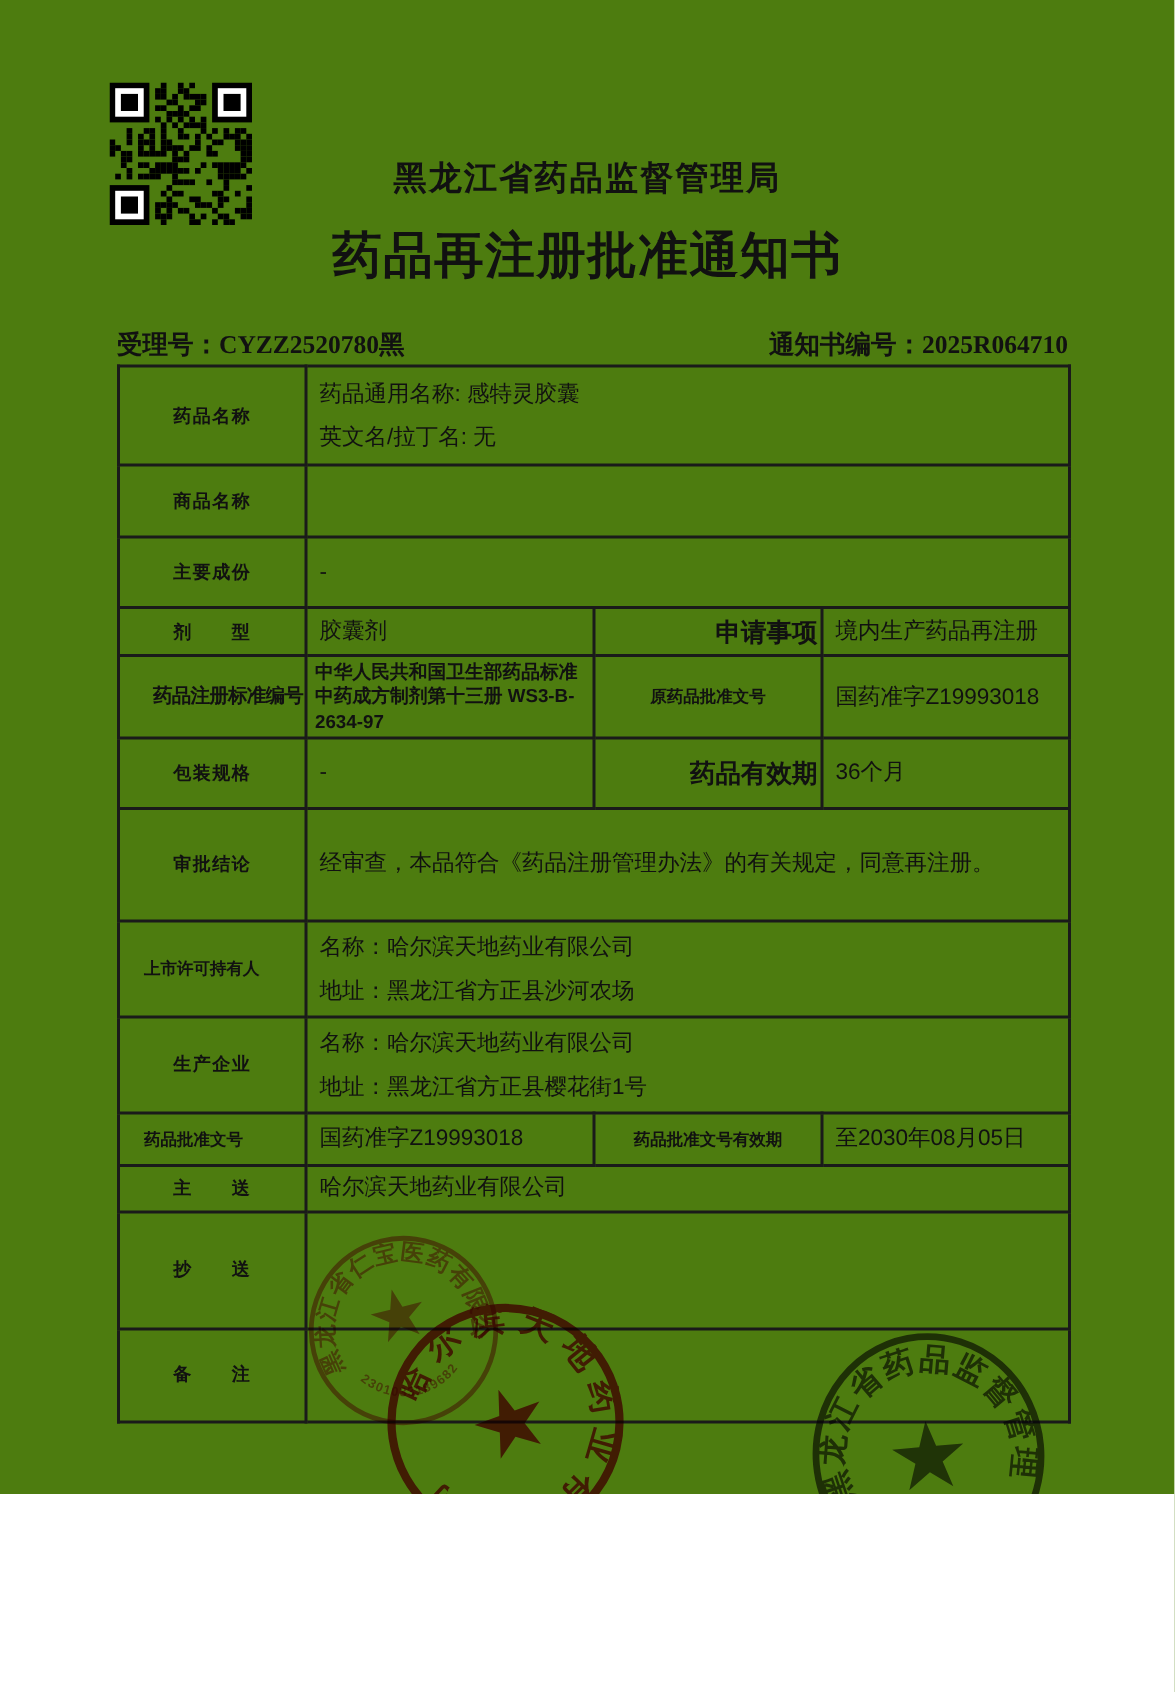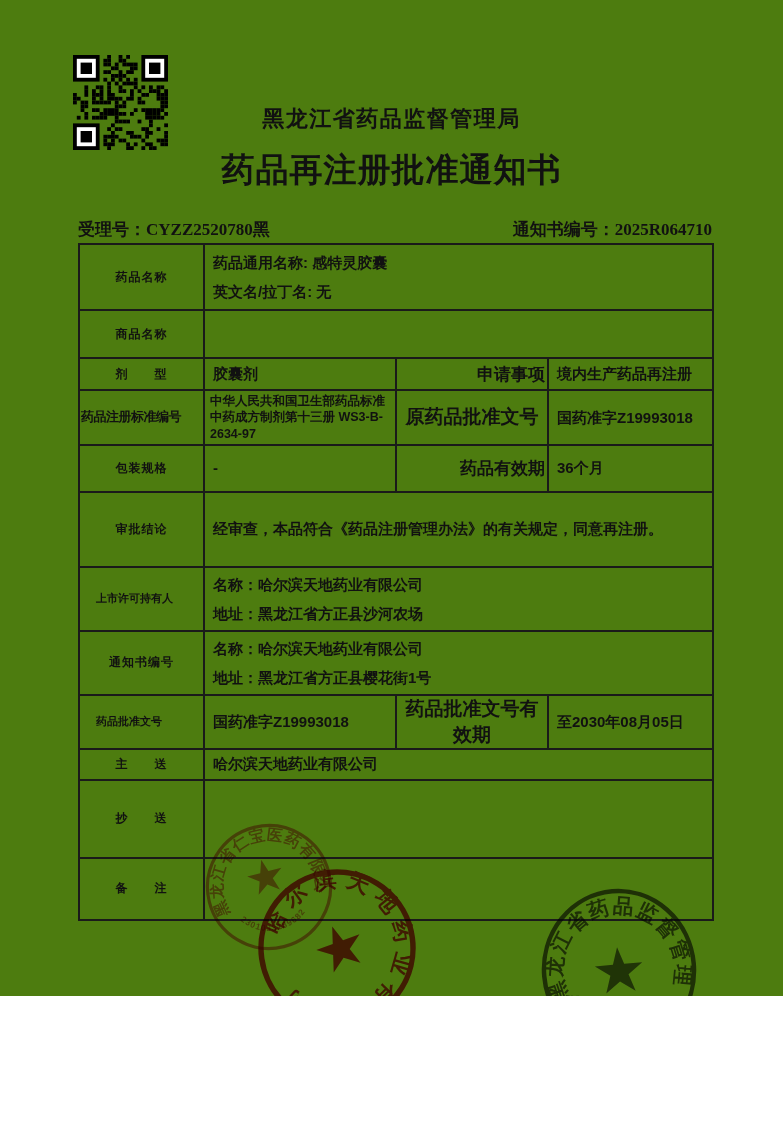--- a/index.html
+++ b/index.html
@@ -13,24 +13,24 @@
   .doc-title{position:absolute;left:0;top:148px;width:100%;text-align:center;
              font-size:33px;font-weight:700;letter-spacing:1px;}
   .ref-line{position:absolute;left:78px;top:218px;width:634px;display:flex;
             justify-content:space-between;font-size:17px;font-weight:700;}
   
   table.form{position:absolute;left:78px;top:243px;width:634px;border-collapse:collapse;
              table-layout:fixed;}
   table.form td{border:2px solid #1a1a1a;vertical-align:middle;overflow:hidden;}
   td.lbl{ text-align:center;font-weight:700;font-size:12px;letter-spacing:1px;padding:0 2px;}
   td.lbl-sm{font-weight:700;font-size:11px;padding:0 16px;}
-  td.lbl-xs{text-align:left;font-weight:700;font-size:13px;letter-spacing:-0.5px;padding:0 1px;}
+  td.lbl-xs{text-align:right;font-weight:700;font-size:13px;letter-spacing:-0.5px;padding:0 1px;}
   td.plbl{text-align:right;font-weight:700;font-size:17px;padding:0 2px;font-family:Liberation Mono, monospace;}
-  td.plbl-sm{text-align:center;font-weight:700;font-size:19px;padding:0 1px;margin-top:16px;}
-  td.val{font-family:"Liberation Sans","DejaVu Sans",sans-serif;font-weight:700;
+  td.plbl-sm{text-align:center;font-weight:700;font-size:11px;padding:0 1px;margin-top:16px;}
+  td.val{font-family:"Liberation Sans","DejaVu Sans",sans-serif;font-weight:400;
          font-size:15px;padding:2px 8px;line-height:1.45;}
   td.val-sm{font-family:"Liberation Sans","DejaVu Sans",sans-serif;font-weight:700;
             font-size:12.5px;padding:2px 5px;line-height:1.3;}
   .two-line div{line-height:29px;}
   
   .footer-issuer{position:absolute;right:100px;top:994px;font-size:15.5px;font-weight:700;letter-spacing:1px;}
   .footer-date{position:absolute;right:120px;top:1026px;font-size:15px;font-weight:700;letter-spacing:1px;}
   
   .stamp{position:absolute;mix-blend-mode:multiply;pointer-events:none;}
   .stamp text{font-family:"Liberation Sans","DejaVu Sans",sans-serif;font-weight:700;}
@@ -276,20 +276,24 @@
       <td class="lbl">药品名称</td>
       <td class="val two-line" colspan="3">
         <div>药品通用名称: 感特灵胶囊</div>
         <div>英文名/拉丁名: 无</div>
       </td>
     </tr>
     <tr style="height:48px">
       <td class="lbl">商品名称</td>
       <td class="val" colspan="3"></td>
     </tr>
+    <tr style="height:47px">
+      <td class="lbl">主要成份</td>
+      <td class="val" colspan="3">-</td>
+    </tr>
     <tr style="height:32px">
       <td class="lbl">剂　　型</td>
       <td class="val">胶囊剂</td>
       <td class="plbl">申请事项</td>
       <td class="val">境内生产药品再注册</td>
     </tr>
     <tr style="height:34px">
       <td class="lbl-xs">药品注册标准编号</td>
       <td class="val-sm">中华人民共和国卫生部药品标准中药成方制剂第十三册 WS3-B-2634-97</td>
       <td class="plbl-sm">原药品批准文号</td>
@@ -306,21 +310,21 @@
       <td class="val" colspan="3">经审查，本品符合《药品注册管理办法》的有关规定，同意再注册。</td>
     </tr>
     <tr style="height:62px">
       <td class="lbl-sm">上市许可持有人</td>
       <td class="val two-line" colspan="3">
         <div>名称：哈尔滨天地药业有限公司</div>
         <div>地址：黑龙江省方正县沙河农场</div>
       </td>
     </tr>
     <tr style="height:64px">
-      <td class="lbl">通知书编号</td>
+      <td class="lbl">生产企业</td>
       <td class="val two-line" colspan="3">
         <div>名称：哈尔滨天地药业有限公司</div>
         <div>地址：黑龙江省方正县樱花街1号</div>
       </td>
     </tr>
     <tr style="height:35px">
       <td class="lbl-sm">药品批准文号</td>
       <td class="val">国药准字Z19993018</td>
       <td class="plbl-sm">药品批准文号有效期</td>
       <td class="val">至2030年08月05日</td>

